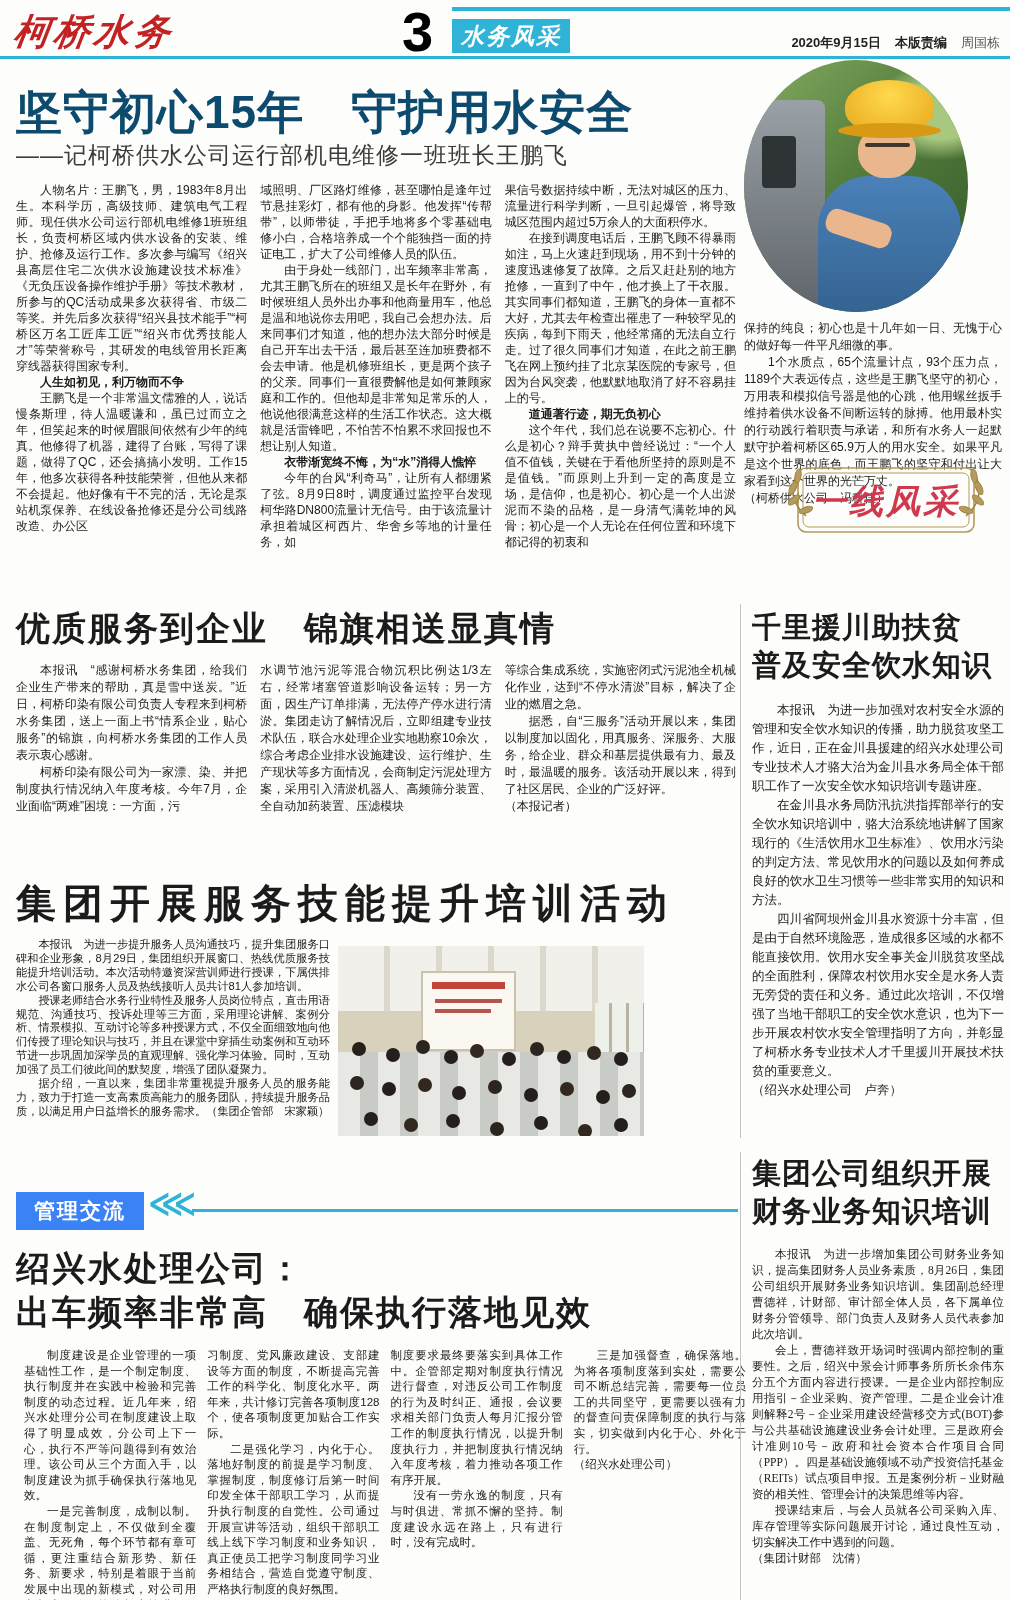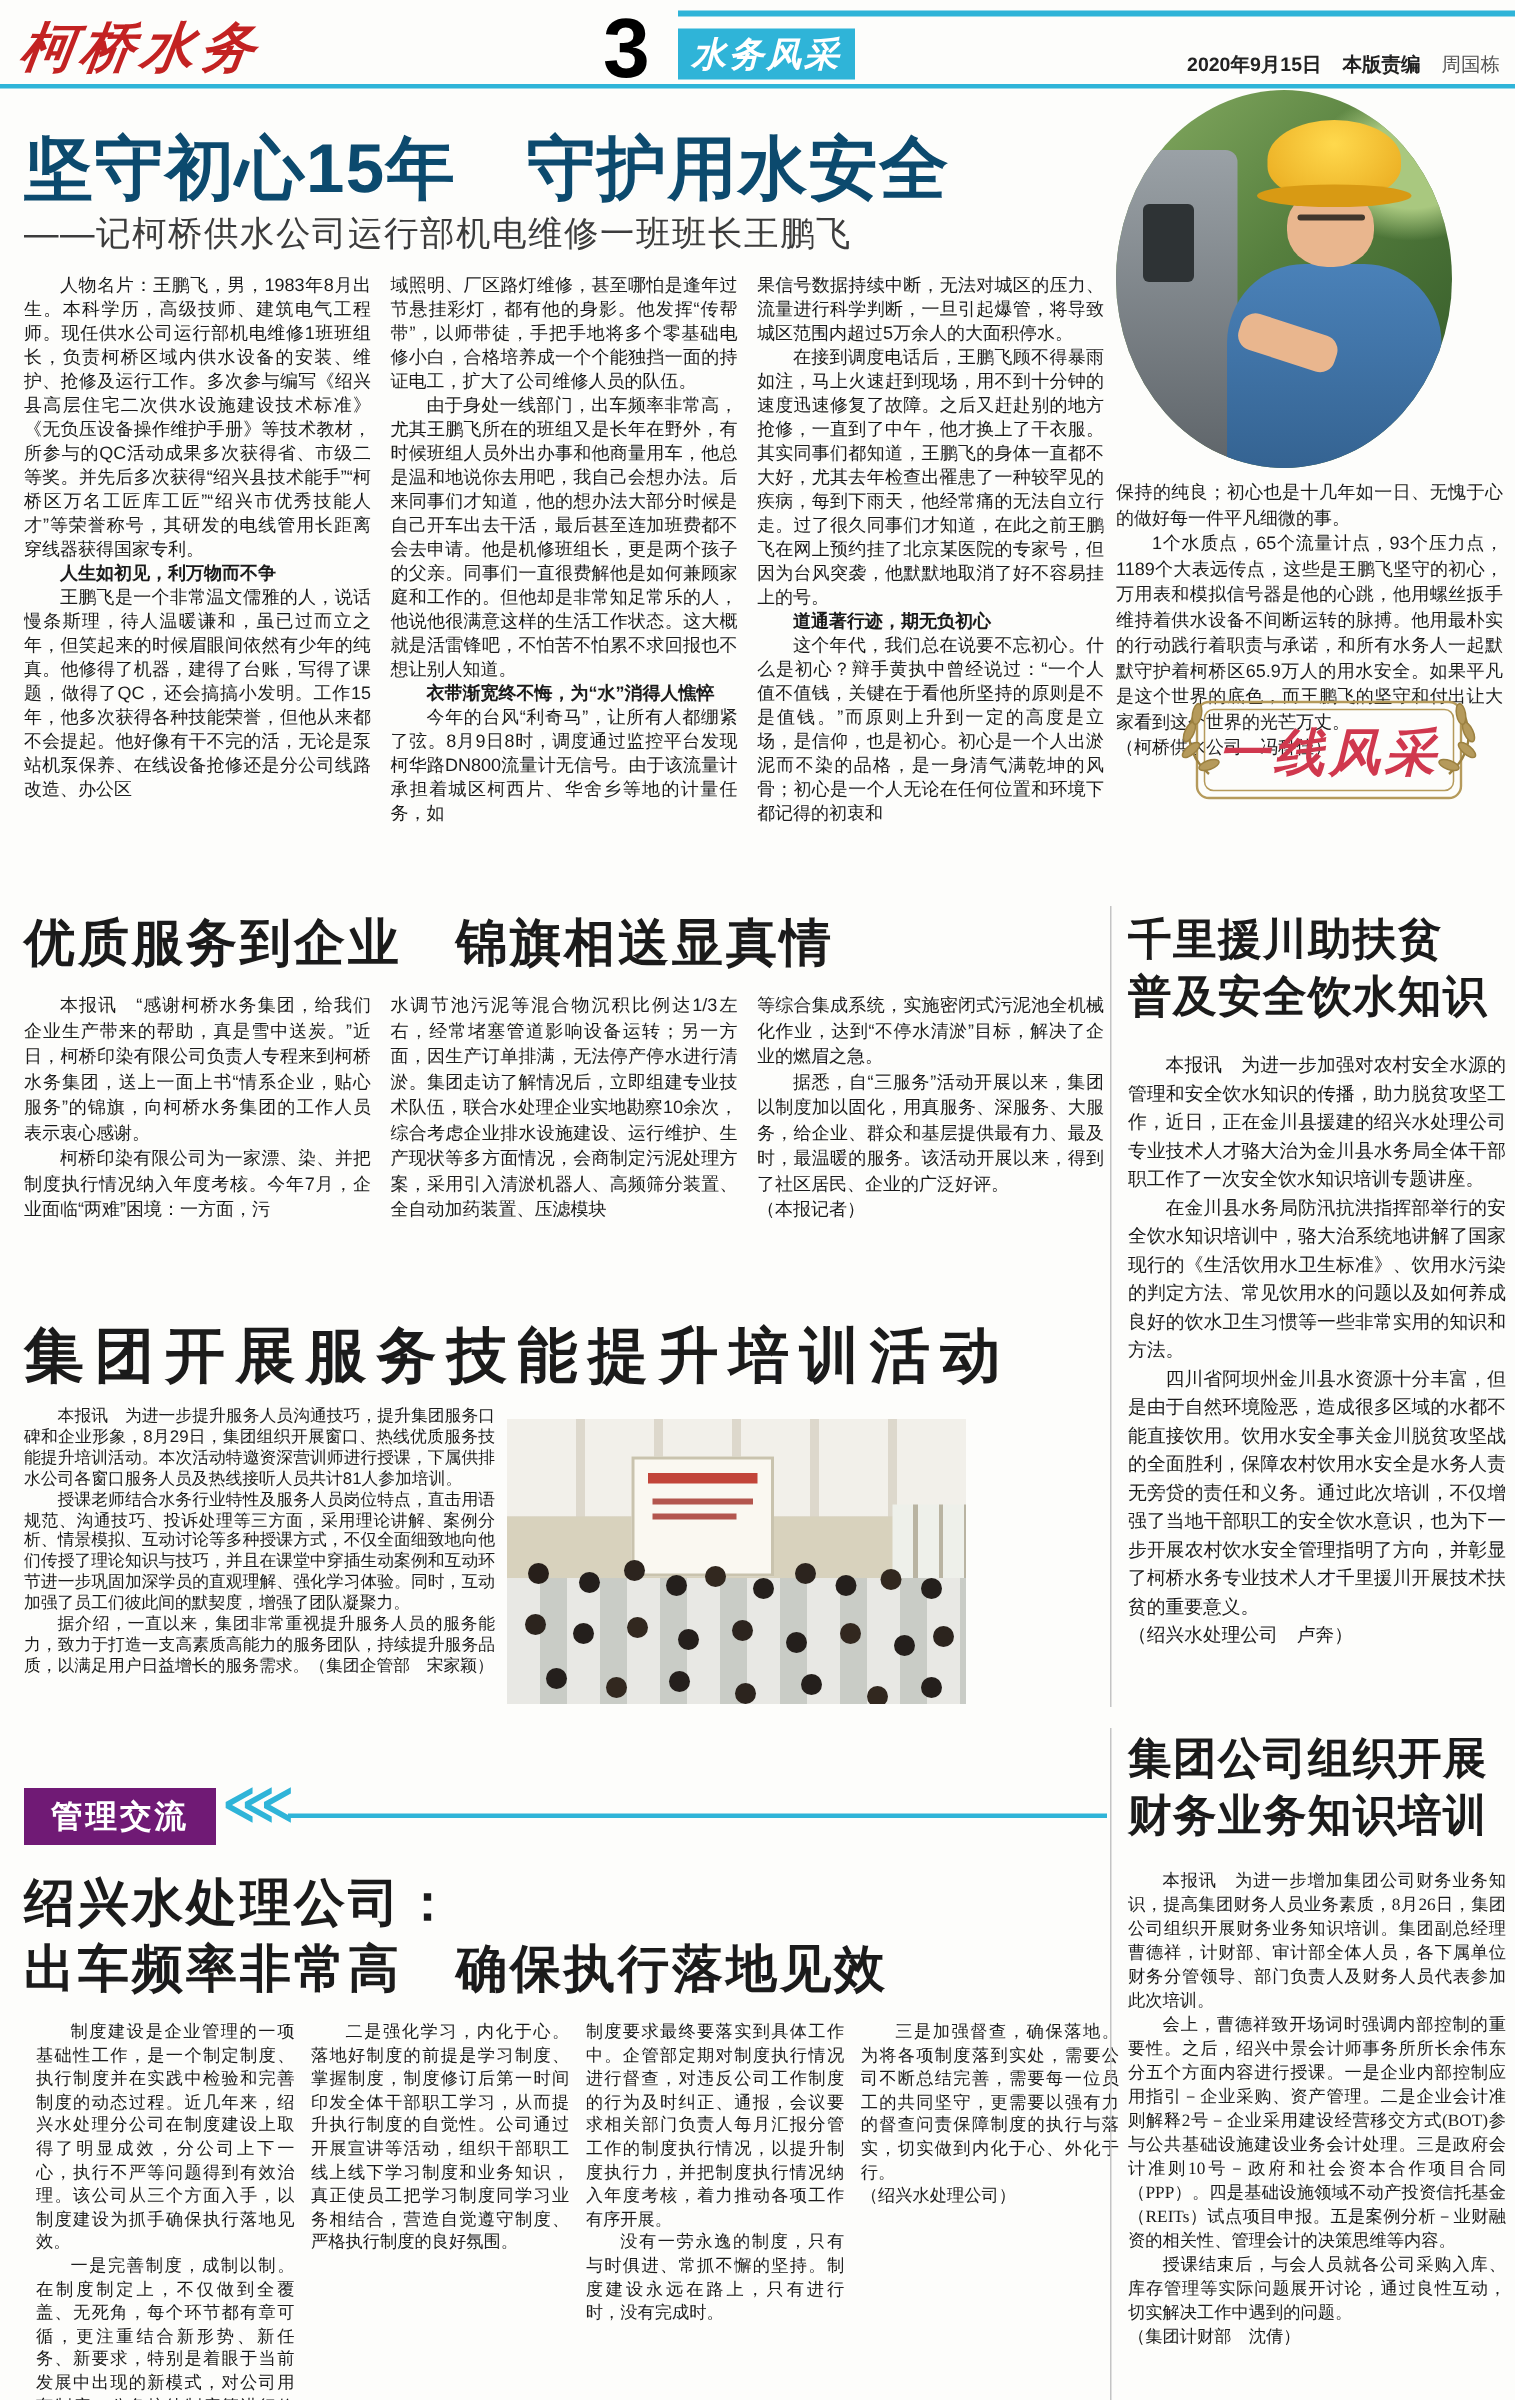--- a/index.html
+++ b/index.html
@@ -74,21 +74,21 @@
   .tp-crowd{left:0;bottom:0;width:100%;height:44%;
      background:repeating-linear-gradient(90deg,#e8e8e4 0 22px,#c9ccc6 22px 40px),linear-gradient(#d4d7d2,#a9ada7);}
   .tp-heads{left:14px;top:96px;width:14px;height:14px;border-radius:50%;background:#271f1a;
      box-shadow:34px 6px #241f1c,64px -2px #2c241e,92px 8px #241f1c,118px 2px #32281f,150px 10px #241f1c,
      178px 0 #2c241e,205px 8px #241f1c,235px 4px #32281f,262px 10px #241f1c,
      -2px 34px #2c241e,30px 40px #241f1c,66px 36px #32281f,100px 44px #241f1c,136px 38px #2c241e,
      172px 46px #241f1c,208px 40px #32281f,244px 48px #241f1c,270px 42px #2c241e,
      12px 70px #241f1c,52px 76px #32281f,94px 72px #241f1c,138px 80px #2c241e,182px 74px #241f1c,
      226px 82px #32281f,262px 76px #241f1c;}
   
-  .mgbox{left:16px;top:1192px;width:128px;height:38px;background:#701a75;display:flex;align-items:center;justify-content:center;}
+  .mgbox{left:16px;top:1192px;width:128px;height:38px;background:#3b82f6;display:flex;align-items:center;justify-content:center;}
   .mgbox span{color:#fff;font-weight:bold;font-size:21px;letter-spacing:2px;}
   .mgchev{left:148px;top:1186px;font-size:34px;font-weight:bold;color:#2fb4d8;line-height:1;}
   .mgline{left:192px;top:1209px;width:546px;height:3px;background:#2fb4d8;}
   .h5a{left:16px;top:1246px;font-size:34px;font-weight:bold;letter-spacing:2px;}
   .h5b{left:16px;top:1290px;font-size:34px;font-weight:bold;letter-spacing:2px;white-space:nowrap;}
   .a5cols{left:24px;top:1348px;width:722px;height:252px;display:flex;gap:11px;overflow:hidden;}
   .a5cols .col{flex:1;overflow:hidden;}
   .a5cols p{font-size:11.5px;line-height:15.6px;text-align:justify;}
   
   .vline2{left:740px;top:1152px;width:1px;height:448px;background:#c4c4c4;}
@@ -233,20 +233,21 @@
 
   <div class="abs h5a">绍兴水处理公司：</div>
   <div class="abs h5b">出车频率非常高　确保执行落地见效</div>
 
   <div class="abs a5cols">
     <div class="col">
       <p class="p">制度建设是企业管理的一项基础性工作，是一个制定制度、执行制度并在实践中检验和完善制度的动态过程。近几年来，绍兴水处理分公司在制度建设上取得了明显成效，分公司上下一心，执行不严等问题得到有效治理。该公司从三个方面入手，以制度建设为抓手确保执行落地见效。</p>
       <p class="p">一是完善制度，成制以制。在制度制定上，不仅做到全覆盖、无死角，每个环节都有章可循，更注重结合新形势、新任务、新要求，特别是着眼于当前发展中出现的新模式，对公司用车制度、公务接待制度等进行修订，突出学</p>
     </div>
     <div class="col">
+      <p class="cont">习制度、党风廉政建设、支部建设等方面的制度，不断提高完善工作的科学化、制度化水平。两年来，共计修订完善各项制度128个，使各项制度更加贴合工作实际。</p>
       <p class="p">二是强化学习，内化于心。落地好制度的前提是学习制度、掌握制度，制度修订后第一时间印发全体干部职工学习，从而提升执行制度的自觉性。公司通过开展宣讲等活动，组织干部职工线上线下学习制度和业务知识，真正使员工把学习制度同学习业务相结合，营造自觉遵守制度、严格执行制度的良好氛围。</p>
     </div>
     <div class="col">
       <p class="cont">制度要求最终要落实到具体工作中。企管部定期对制度执行情况进行督查，对违反公司工作制度的行为及时纠正、通报，会议要求相关部门负责人每月汇报分管工作的制度执行情况，以提升制度执行力，并把制度执行情况纳入年度考核，着力推动各项工作有序开展。</p>
       <p class="p">没有一劳永逸的制度，只有与时俱进、常抓不懈的坚持。制度建设永远在路上，只有进行时，没有完成时。</p>
     </div>
     <div class="col">
       <p class="p">三是加强督查，确保落地。为将各项制度落到实处，需要公司不断总结完善，需要每一位员工的共同坚守，更需要以强有力的督查问责保障制度的执行与落实，切实做到内化于心、外化于行。</p>
       <p class="sig">（绍兴水处理公司）</p>
     </div>

